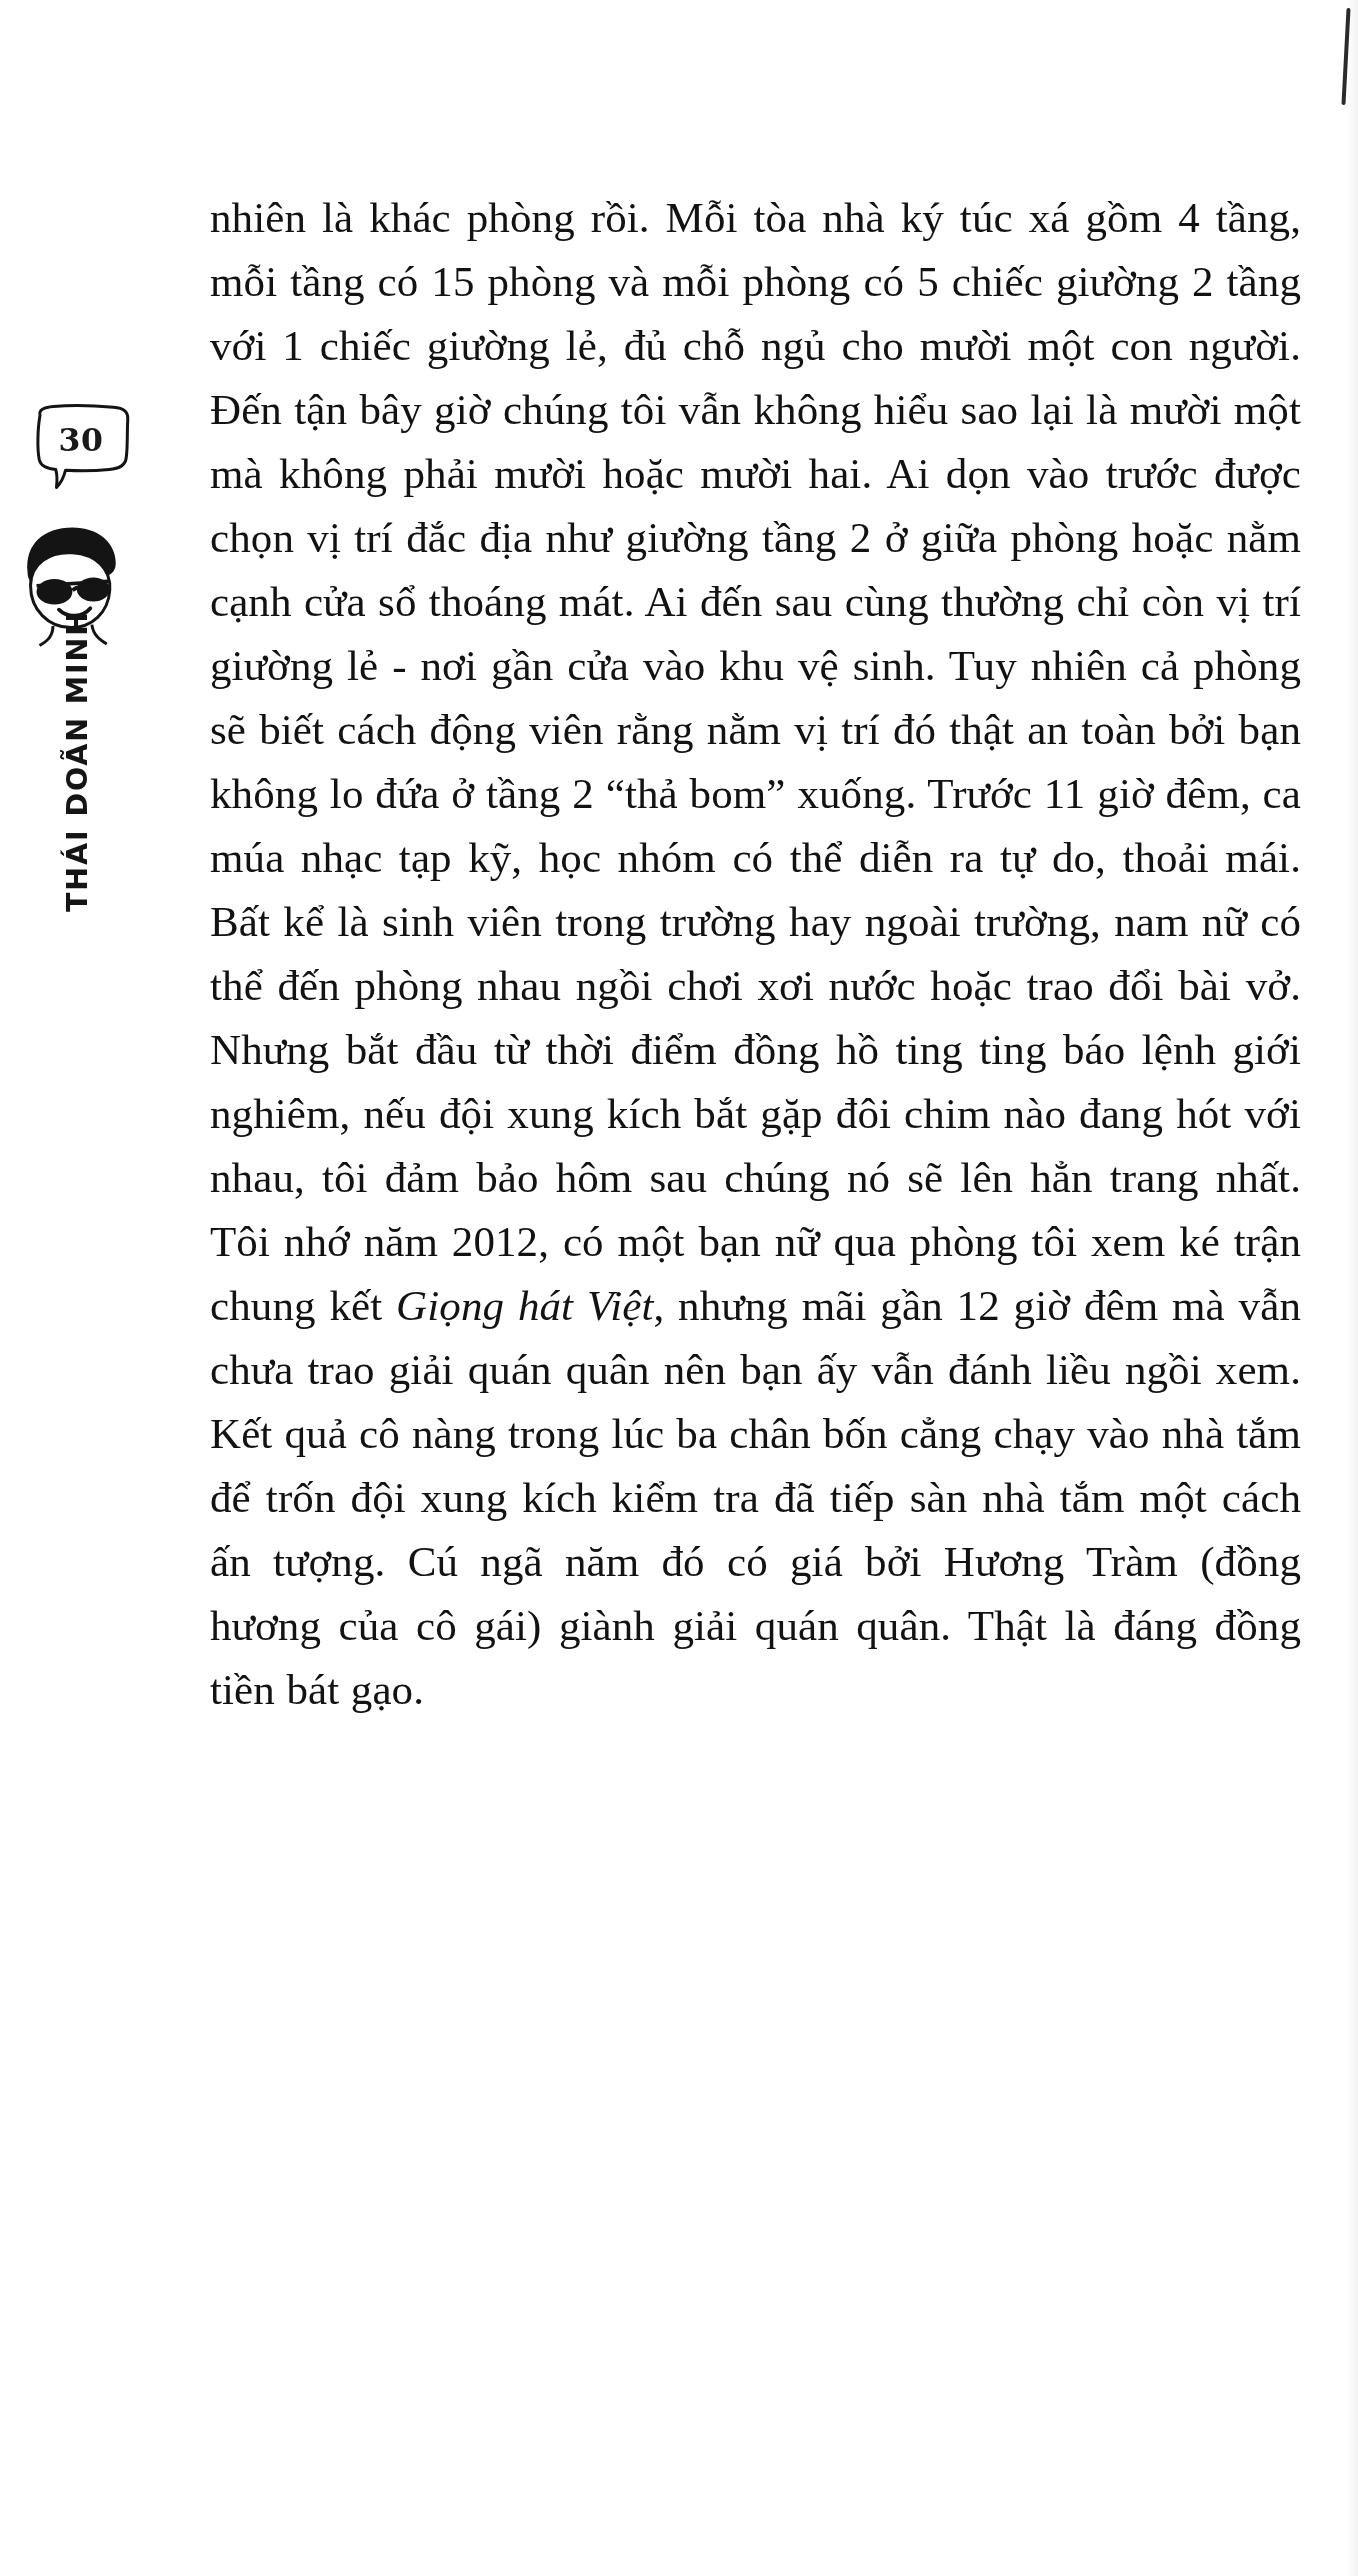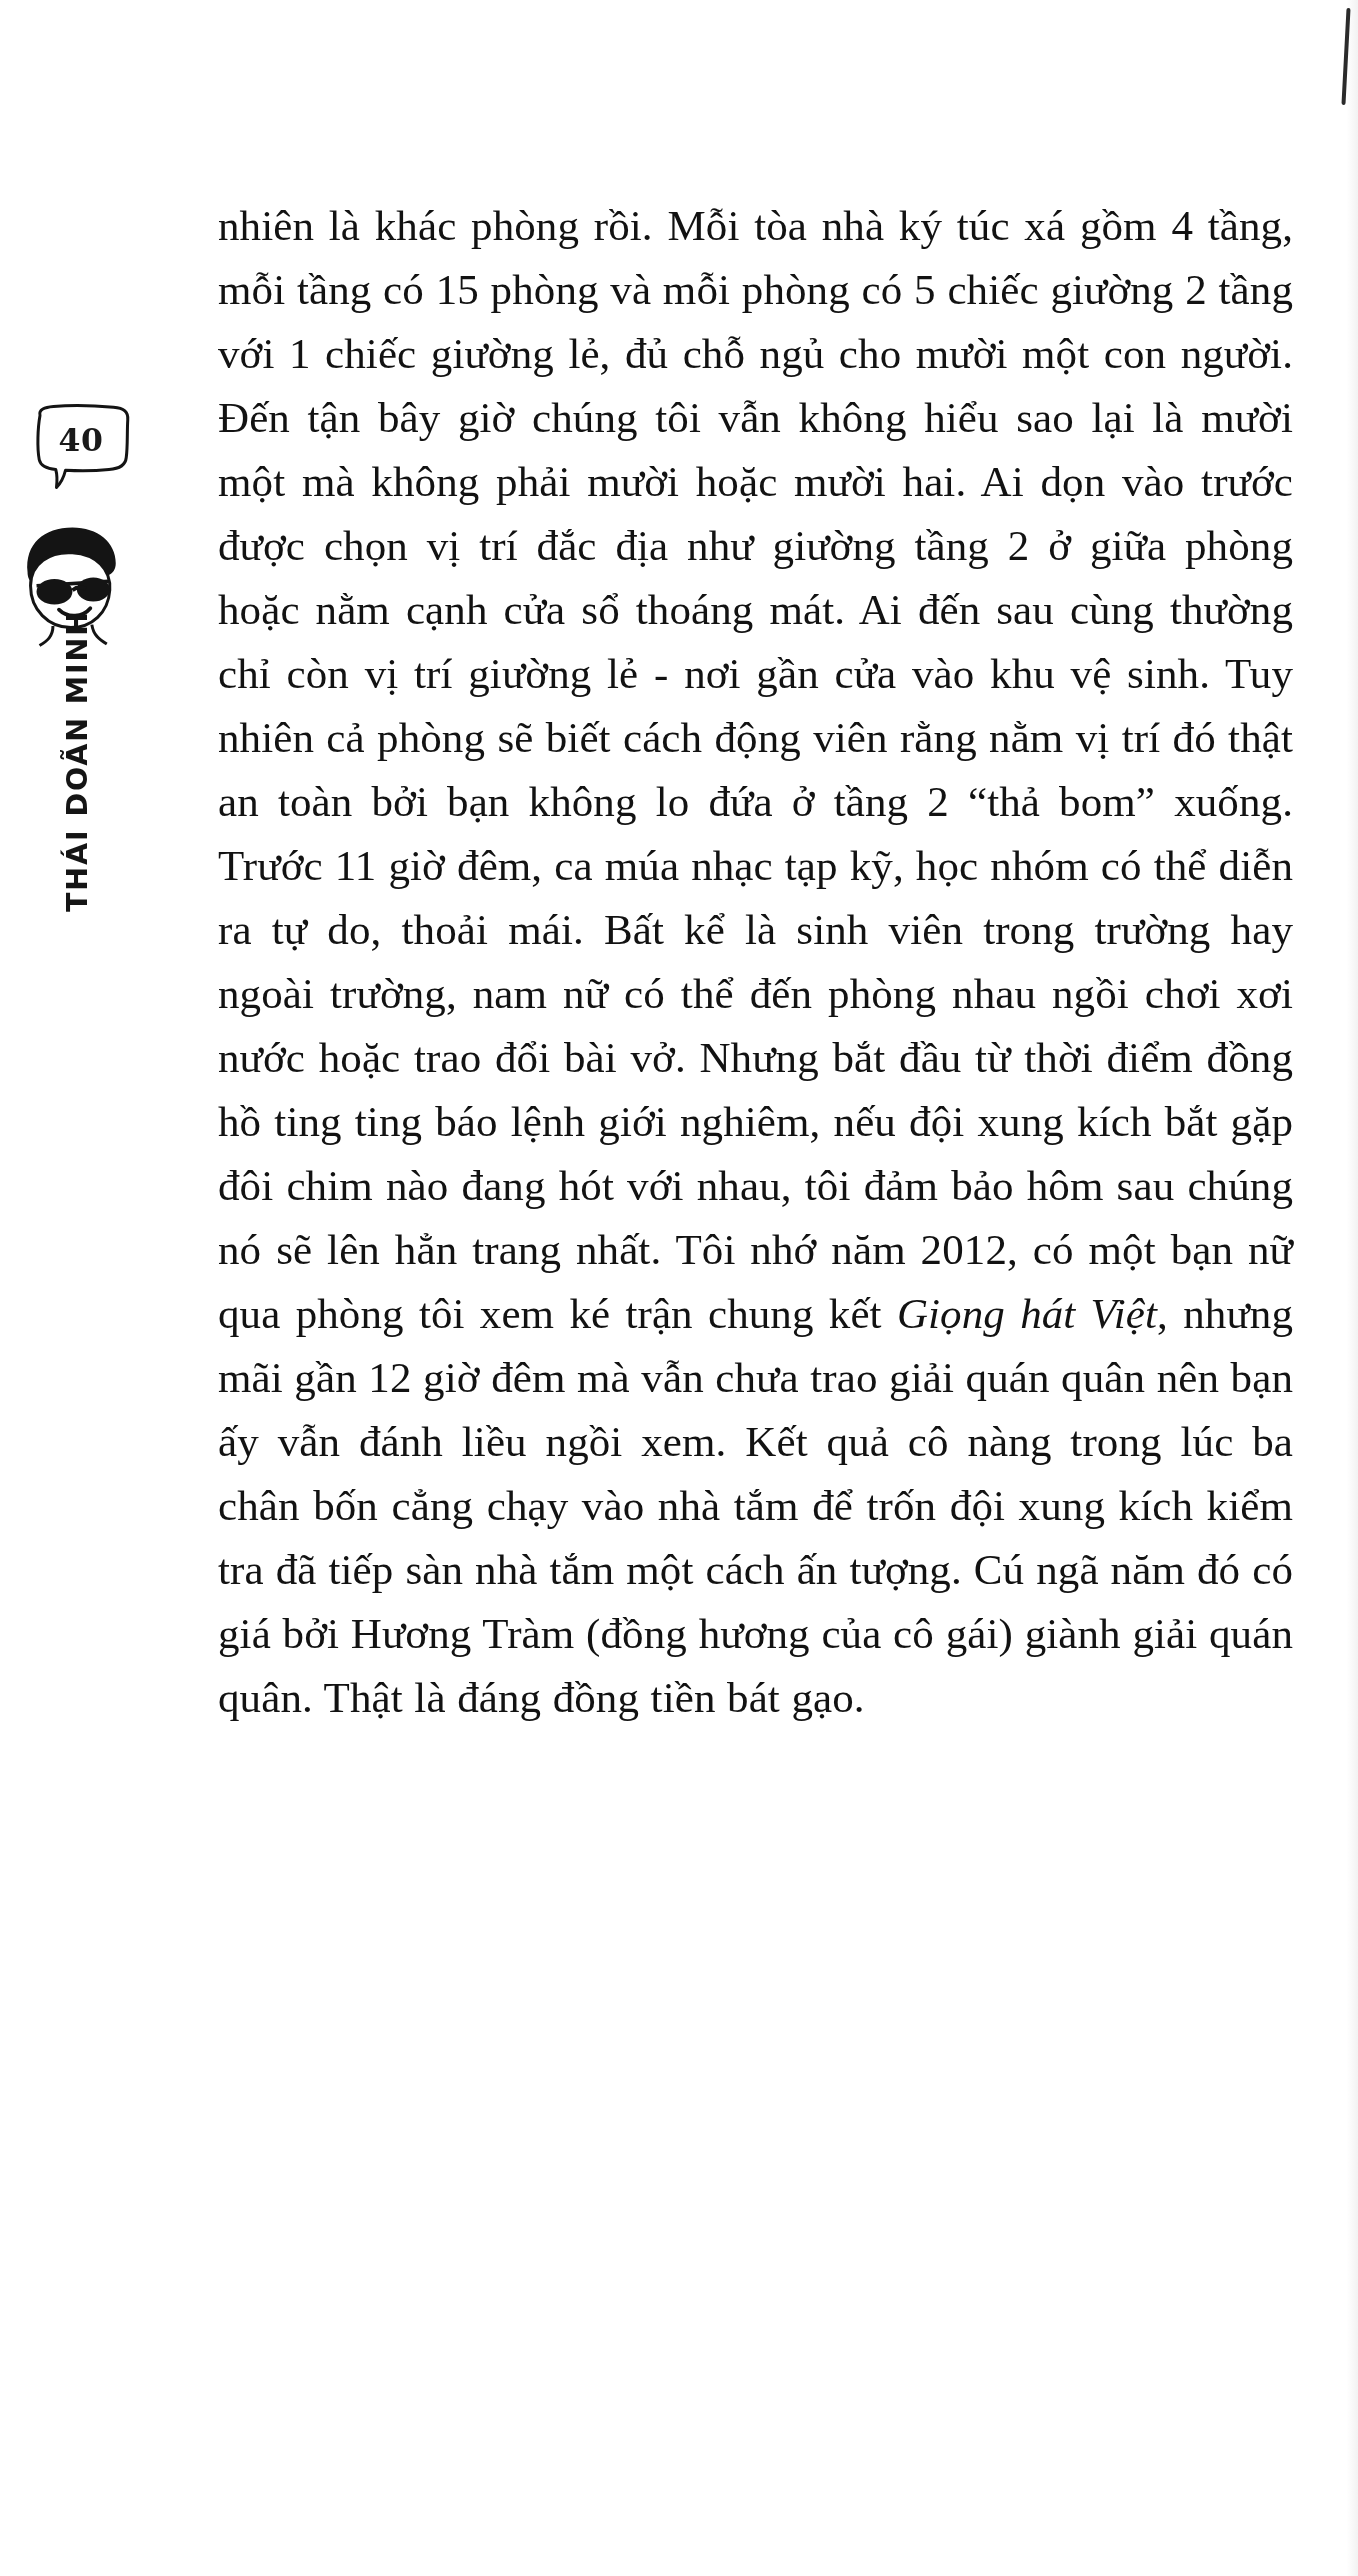--- a/index.html
+++ b/index.html
@@ -124,21 +124,21 @@
     width: 1091px;
     font-size: 43px;
     line-height: 64px;
     text-align: justify;
     text-justify: inter-word;
     letter-spacing: 0.1px;
     word-spacing: 0.7px;
     color: #121212;
   }
   .body-text p {
-    margin: 8px;
+    margin: 0;
     text-indent: 0;
   }
   .body-text em {
     font-style: italic;
   }
 </style>
 </head>
 <body>
 
 <div class="page">
@@ -150,21 +150,21 @@
   <div class="margin-col">
 
     <div class="page-number-bubble">
       <svg viewBox="0 0 152 112" xmlns="http://www.w3.org/2000/svg">
         <path d="M8,14 C6,6 14,3 26,2 C48,0 84,1 106,3 C120,4 126,9 125,20
                  C124,36 125,56 123,70 C122,80 114,85 100,86
                  C80,88 60,88 42,87 C40,95 36,104 30,110
                  C31,101 31,93 29,86 C18,85 9,82 7,73
                  C4,58 5,30 8,14 Z" fill="#ffffff" stroke="#141414" stroke-width="4" stroke-linejoin="round"></path>
       </svg>
-      <div class="page-number-text">40</div>
+      <div class="page-number-text">30</div>
     </div>
 
     <div class="author-avatar">
       <svg viewBox="0 0 175 190" xmlns="http://www.w3.org/2000/svg">
 
         <path d="M18,74 C14,36 40,14 78,14 C112,14 136,34 136,62
                  C136,70 132,76 126,78 C112,62 86,56 60,64
                  C44,69 32,78 26,90 C20,86 18,80 18,74 Z" fill="#141414"></path>
 
         <path d="M22,92 C22,62 48,46 78,48 C110,50 130,70 128,98

